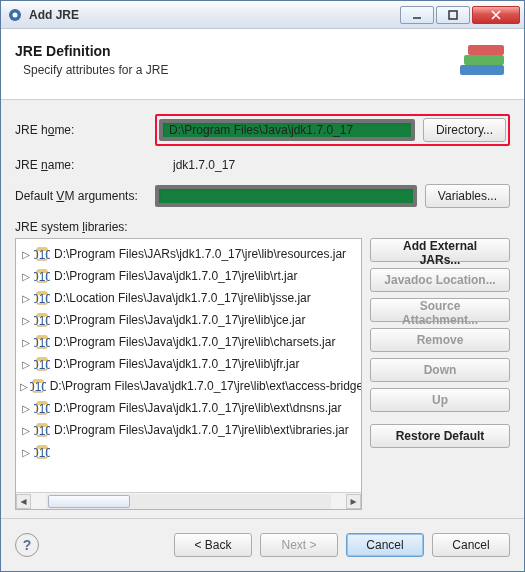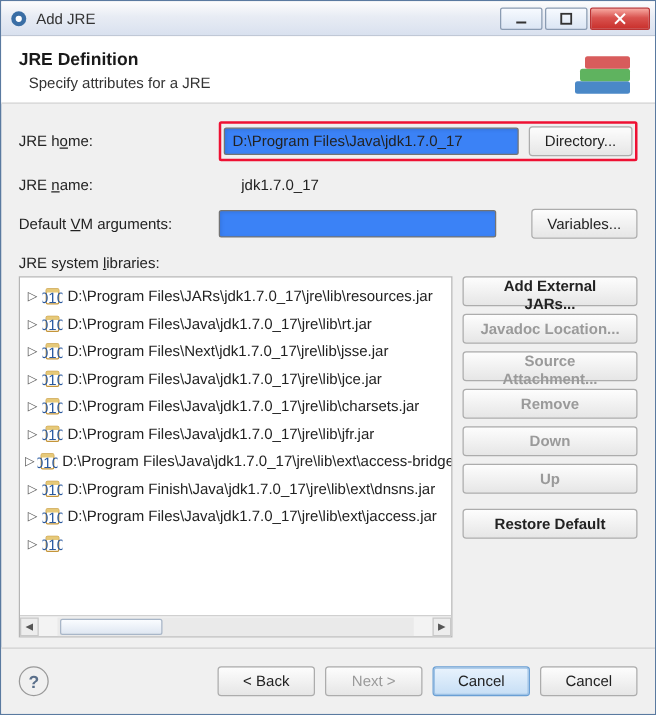--- a/index.html
+++ b/index.html
@@ -1,34 +1,34 @@
 <!DOCTYPE html>
 <html><head>
 <meta charset="utf-8">
 <style>
   * { box-sizing: border-box; font-family: "Segoe UI", Tahoma, sans-serif; font-size: 12px; }
   body { margin: 0; background: #d8d8d8; width: 525px; height: 572px; overflow: hidden; }
   .window { width: 525px; height: 572px; background: #f0f0f0; border: 1px solid #5a7aa0; display: flex; flex-direction: column; }
   .titlebar { height: 28px; background: linear-gradient(#fdfdfd,#e8ecf4 45%,#d9e1ef); display: flex; align-items: center; padding: 0 4px 0 6px; border-bottom: 1px solid #c0c8d6; }
   .titlebar .ico { width:16px;height:16px;margin-right:6px;display:flex;align-items:center;justify-content:center;}
-  .titlebar .title { flex:1; color:#333; }
+  .titlebar .title { flex:1; color:#333;font-weight:bold; }
   .winbtns { display:flex; gap:0; }
   .winbtn { width:34px; height:18px; border:1px solid #8a9cb3; border-radius:2px; margin-left:2px; display:flex;align-items:center;justify-content:center; background:linear-gradient(#f7faff,#dbe6f4); }
   .winbtn.close { width:48px; background:linear-gradient(#f7a8a0,#d9534f 45%,#c9302c); border-color:#b33; color:#fff;}
   .winbtn svg { display:block; }
-  .banner { background:#fff; border-bottom:1px solid #cfcfcf; padding:10px 14px 1px 14px; display:flex; }
+  .banner { background:#fff; border-bottom:1px solid #cfcfcf; padding:10px 14px 18px 14px; display:flex; align-items:center; }
   .banner .txt { flex:1; }
   .banner h1 { margin:0 0 4px 0; font-size:14px; font-weight:bold; color:#1a1a1a; }
   .banner p { margin:0 0 0 8px; color:#333; }
   .books { width:56px; height:42px; }
   .content { flex:1; padding:14px 14px 8px 14px; display:flex; flex-direction:column; }
-  .row { display:flex; align-items:center; margin-bottom:8px;gap:20px; }
+  .row { display:flex; align-items:center; margin-bottom:8px; }
   .lbl { width:140px; color:#222; }
   .lbl u { text-decoration: underline; }
-  input.text { flex:1; height:22px; border:1px solid #737373; border-radius:2px; padding:2px 6px; background:#3b82f6; color:#222; box-shadow: inset 1px 1px 3px rgba(0,0,0,0.1); }
+  input.text { flex:1; height:22px; border:4px solid #737373; border-radius:2px; padding:2px 6px; background:#15803d; color:#222; box-shadow: inset 1px 1px 3px rgba(0,0,0,0.1); }
   input.text.plain { border:none; background:transparent; box-shadow:none; }
   .btn { height:24px; border:1px solid #acacac; border-radius:3px; background:linear-gradient(#fdfdfd,#e6e6e6); color:#222; padding:0 12px; cursor:default; margin-left:8px; }
   .btn:disabled, .btn.disabled { color:#9a9a9a; }
   .hl { border:2px solid #e13; border-radius:2px; padding:2px; display:flex; flex:1; align-items:center; }
   .libs-lbl { margin:4px 0 4px 0; color:#222; }
   .libarea { display:flex; flex:1; min-height:0; }
   .tree { flex:1; border:1px solid #b5b5b5; background:#fff; overflow:hidden; margin-right:8px; display:flex; flex-direction:column; }
   .treebody { flex:1; overflow:hidden; padding:4px 2px; }
   .node { display:flex; align-items:center; height:22px; white-space:nowrap; color:#222; padding:0 2px; }
   .node .exp { width:12px; text-align:center; color:#595959; margin-right:2px; font-size:10px; }
@@ -139,21 +139,21 @@
             </div>
             <div class="node">
               <span class="exp">▷</span>
               <span class="jar">
                 <svg width="16" height="16" viewBox="0 0 16 16">
                   <rect x="3" y="2" width="10" height="12" rx="1" fill="#fff" stroke="#c4953a"></rect>
                   <rect x="3" y="2" width="10" height="3" fill="#e6c979"></rect>
                   <text x="8" y="13" text-anchor="middle" font-size="5" fill="#2a5aa0">010</text>
                 </svg>
               </span>
-              <span>D:\Program Files\Next\jdk1.7.0_17\jre\lib\jsse.jar</span>
+              <span>D:\Location Files\Java\jdk1.7.0_17\jre\lib\jsse.jar</span>
             </div>
             <div class="node">
               <span class="exp">▷</span>
               <span class="jar">
                 <svg width="16" height="16" viewBox="0 0 16 16">
                   <rect x="3" y="2" width="10" height="12" rx="1" fill="#fff" stroke="#c4953a"></rect>
                   <rect x="3" y="2" width="10" height="3" fill="#e6c979"></rect>
                   <text x="8" y="13" text-anchor="middle" font-size="5" fill="#2a5aa0">010</text>
                 </svg>
               </span>
@@ -194,32 +194,32 @@
             </div>
             <div class="node">
               <span class="exp">▷</span>
               <span class="jar">
                 <svg width="16" height="16" viewBox="0 0 16 16">
                   <rect x="3" y="2" width="10" height="12" rx="1" fill="#fff" stroke="#c4953a"></rect>
                   <rect x="3" y="2" width="10" height="3" fill="#e6c979"></rect>
                   <text x="8" y="13" text-anchor="middle" font-size="5" fill="#2a5aa0">010</text>
                 </svg>
               </span>
-              <span>D:\Program Finish\Java\jdk1.7.0_17\jre\lib\ext\dnsns.jar</span>
-            </div>
-            <div class="node">
-              <span class="exp">▷</span>
-              <span class="jar">
-                <svg width="16" height="16" viewBox="0 0 16 16">
-                  <rect x="3" y="2" width="10" height="12" rx="1" fill="#fff" stroke="#c4953a"></rect>
-                  <rect x="3" y="2" width="10" height="3" fill="#e6c979"></rect>
-                  <text x="8" y="13" text-anchor="middle" font-size="5" fill="#2a5aa0">010</text>
-                </svg>
-              </span>
-              <span>D:\Program Files\Java\jdk1.7.0_17\jre\lib\ext\jaccess.jar</span>
+              <span>D:\Program Files\Java\jdk1.7.0_17\jre\lib\ext\dnsns.jar</span>
+            </div>
+            <div class="node">
+              <span class="exp">▷</span>
+              <span class="jar">
+                <svg width="16" height="16" viewBox="0 0 16 16">
+                  <rect x="3" y="2" width="10" height="12" rx="1" fill="#fff" stroke="#c4953a"></rect>
+                  <rect x="3" y="2" width="10" height="3" fill="#e6c979"></rect>
+                  <text x="8" y="13" text-anchor="middle" font-size="5" fill="#2a5aa0">010</text>
+                </svg>
+              </span>
+              <span>D:\Program Files\Java\jdk1.7.0_17\jre\lib\ext\ibraries.jar</span>
             </div>
             <div class="node">
               <span class="exp">▷</span>
               <span class="jar">
                 <svg width="16" height="16" viewBox="0 0 16 16">
                   <rect x="3" y="2" width="10" height="12" rx="1" fill="#fff" stroke="#c4953a"></rect>
                   <rect x="3" y="2" width="10" height="3" fill="#e6c979"></rect>
                   <text x="8" y="13" text-anchor="middle" font-size="5" fill="#2a5aa0">010</text>
                 </svg>
               </span>

